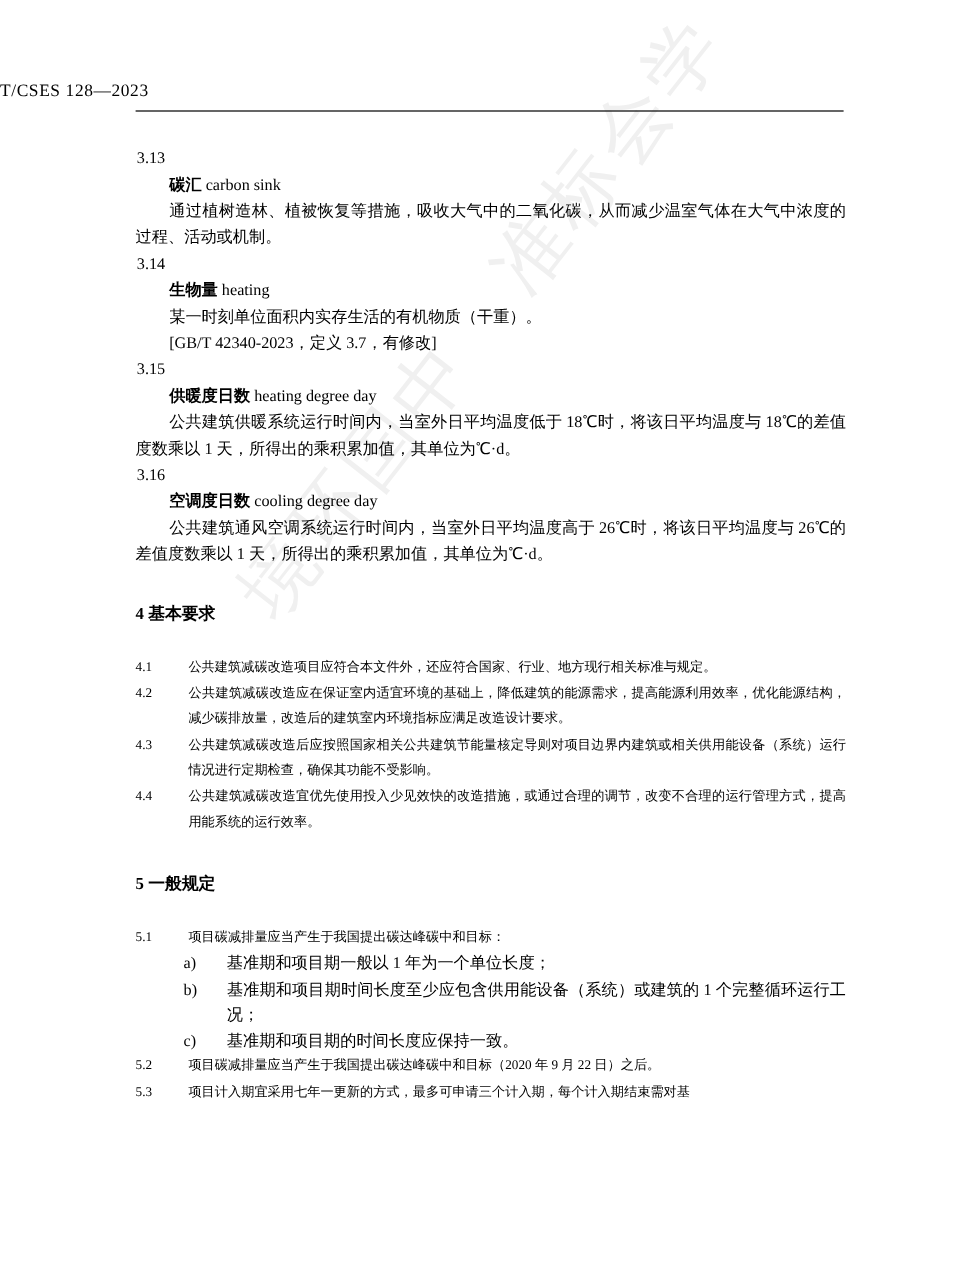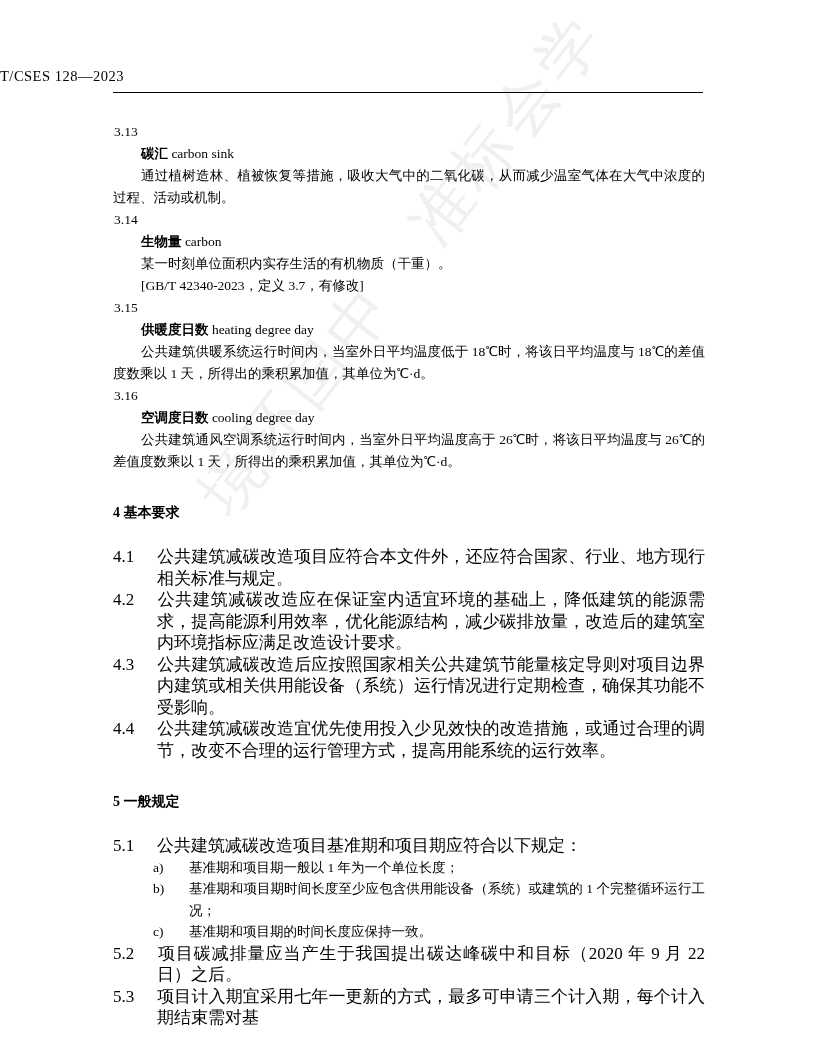--- a/index.html
+++ b/index.html
@@ -106,21 +106,21 @@
   .sec-title {
     font-size: 14px;
     font-weight: bold;
     margin: 0;
     line-height: 22px;
   }
   .gap-lg { height: 30px; }
   .gap-md { height: 22px; }
 
   .clause {
-    font-size: 17px;
+    font-size: 11px;
     line-height: 21.5px;
     margin: 0;
     text-align: justify;
     text-justify: inter-ideograph;
     padding-left: 44px;
     text-indent: -44px;
   }
   .clause .cn {
     display: inline-block;
     width: 44px;
@@ -163,21 +163,21 @@
       <p class="num">3.13</p>
       <p class="term">
         <span>碳汇</span>
         <span class="en">carbon sink</span>
       </p>
       <p class="para indent">通过植树造林、植被恢复等措施，吸收大气中的二氧化碳，从而减少温室气体在大气中浓度的过程、活动或机制。</p>
 
       <p class="num">3.14</p>
       <p class="term">
         <span>生物量</span>
-        <span class="en">carbon</span>
+        <span class="en">heating</span>
       </p>
       <p class="para indent">某一时刻单位面积内实存生活的有机物质（干重）。</p>
       <p class="para indent">[GB/T 42340-2023，定义 3.7，有修改]</p>
 
       <p class="num">3.15</p>
       <p class="term">
         <span>供暖度日数</span>
         <span class="en">heating degree day</span>
       </p>
       <p class="para indent">公共建筑供暖系统运行时间内，当室外日平均温度低于 18℃时，将该日平均温度与 18℃的差值度数乘以 1 天，所得出的乘积累加值，其单位为℃·d。</p>
@@ -208,21 +208,21 @@
         <span class="cn">4.4</span><span>公共建筑减碳改造宜优先使用投入少见效快的改造措施，或通过合理的调节，改变不合理的运行管理方式，提高用能系统的运行效率。</span>
       </p>
 
       <div class="gap-lg"></div>
 
       <p class="sec-title">5  一般规定</p>
 
       <div class="gap-md"></div>
 
       <p class="clause">
-        <span class="cn">5.1</span><span>公共建筑减碳改造项目基准期和项目期应符合以下规定：</span>
+        <span class="cn">5.1</span><span>项目碳减排量应当产生于我国提出碳达峰碳中和目标：</span>
       </p>
       <p class="listitem">
         <span class="ln">a)</span><span>基准期和项目期一般以 1 年为一个单位长度；</span>
       </p>
       <p class="listitem">
         <span class="ln">b)</span><span>基准期和项目期时间长度至少应包含供用能设备（系统）或建筑的 1 个完整循环运行工况；</span>
       </p>
       <p class="listitem">
         <span class="ln">c)</span><span>基准期和项目期的时间长度应保持一致。</span>
       </p>

